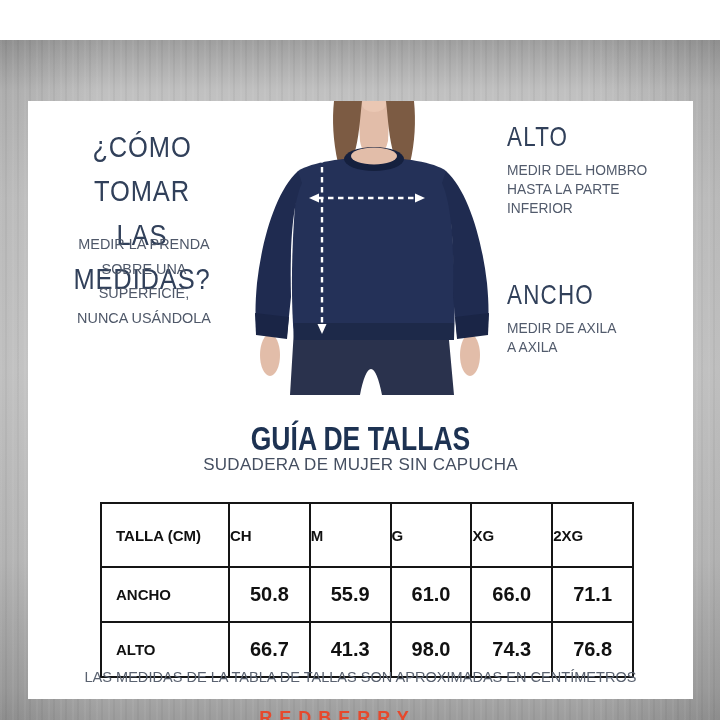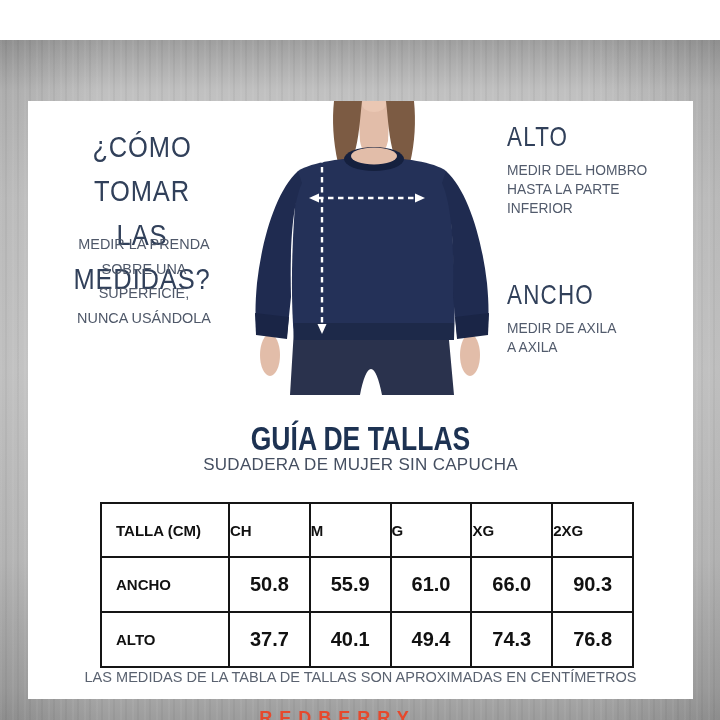--- a/index.html
+++ b/index.html
@@ -60,21 +60,21 @@
   .guide-subtitle{
     position:absolute; left:0; top:354px; width:665px; text-align:center;
     color:#454f61; font-size:17px; font-weight:400; letter-spacing:.3px;
   }
   table.sizes{
     position:absolute; left:72px; top:401px; width:534px;
     border-collapse:collapse; table-layout:fixed;
   }
   table.sizes td{ border:2px solid #151515; color:#111; background:#fff; }
   table.sizes tr{ height:55px; }
-  table.sizes tr.hdr{ height:54px; }
+  table.sizes tr.hdr{ height:64px; }
   td.lbl{ width:128px; padding-left:14px; font-weight:700; font-size:15px; text-align:left; }
   td.val{ text-align:center; font-size:20px; font-weight:700; }
   tr.hdr td{ font-weight:700; font-size:15px; }
   tr.hdr td.lbl{ text-align:left; }
   .footnote{
     position:absolute; left:0; top:567px; width:665px; text-align:center;
     color:#5a6270; font-size:15px; font-weight:400;
     transform:scaleX(.97); transform-origin:50% 0;
   }
 
@@ -168,27 +168,27 @@
           <td>G</td>
           <td>XG</td>
           <td>2XG</td>
         </tr>
         <tr>
           <td class="lbl">ANCHO</td>
           <td class="val">50.8</td>
           <td class="val">55.9</td>
           <td class="val">61.0</td>
           <td class="val">66.0</td>
-          <td class="val">90.3</td>
+          <td class="val">71.1</td>
         </tr>
         <tr>
           <td class="lbl">ALTO</td>
-          <td class="val">37.7</td>
-          <td class="val">40.1</td>
-          <td class="val">49.4</td>
+          <td class="val">66.7</td>
+          <td class="val">41.3</td>
+          <td class="val">98.0</td>
           <td class="val">74.3</td>
           <td class="val">76.8</td>
         </tr>
       </tbody>
     </table>
 
     <div class="footnote">LAS MEDIDAS DE LA TABLA DE TALLAS SON APROXIMADAS EN CENTÍMETROS</div>
 
   </div>
 

